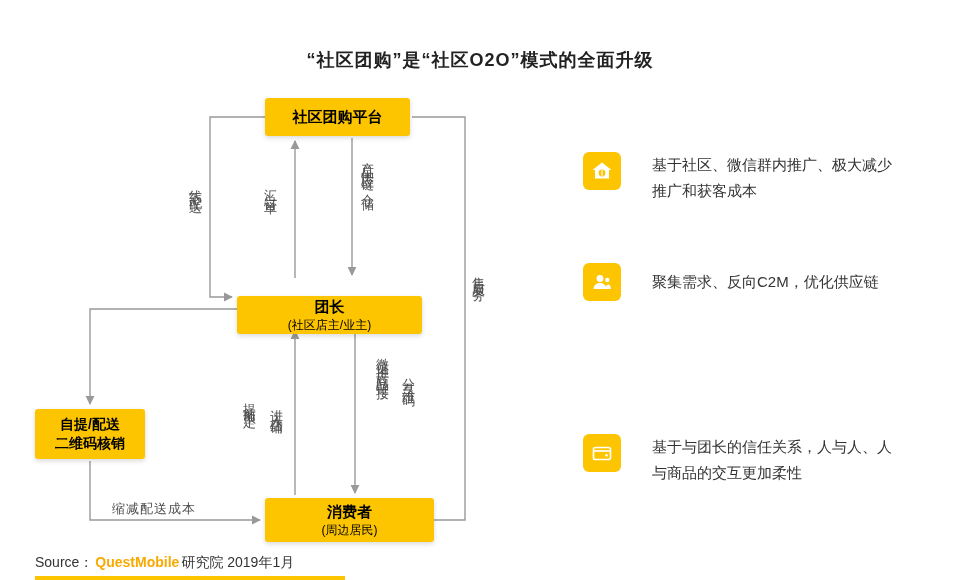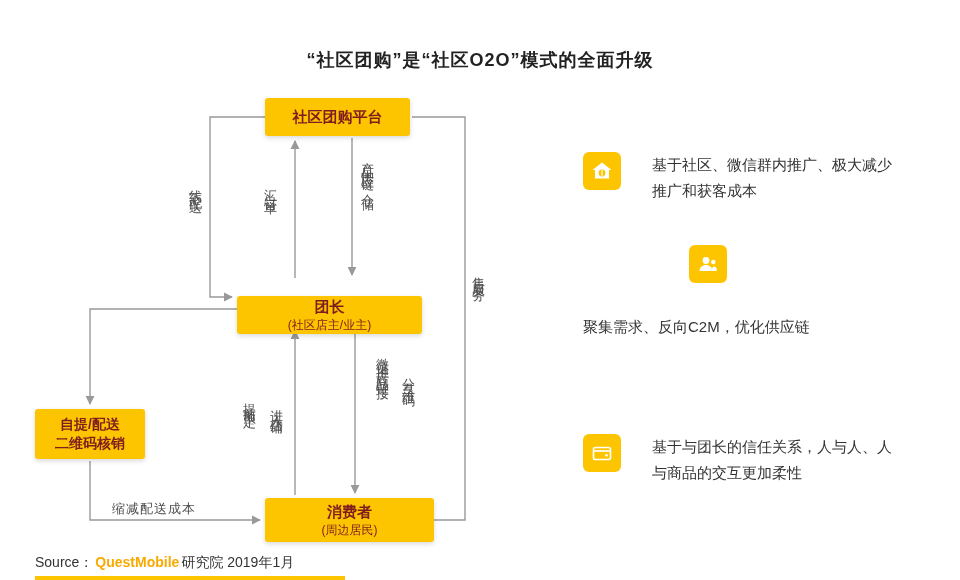--- a/index.html
+++ b/index.html
@@ -2,21 +2,21 @@
 <html style="--accent: #FDC500; --line: #999999; --brand_text: #F9A900; --text_dark: #333333;"><head>
 <meta charset="utf-8">
 <style>
   html,body{margin:0;padding:0;background:#fff;}
   .canvas{position:relative;width:960px;height:580px;background:#ffffff;overflow:hidden;
           font-family:"Liberation Sans","DejaVu Sans",sans-serif;margin-top:16px;}
   .title{position:absolute;top:32px;left:0;width:100%;text-align:center;margin:0;
          font-size:18px;font-weight:bold;color:#222;letter-spacing:1px;}
   svg.arrows{position:absolute;left:0;top:0;pointer-events:none;}
   svg.arrows path{stroke:var(--line,#999999);stroke-width:1.4;fill:none;}
-  .node{position:absolute;background:var(--accent,#FDC500);border-radius:3px;color:#7f1d1d;
+  .node{position:absolute;background:var(--accent,#FDC500);border-radius:3px;color:#000000;
         display:flex;flex-direction:column;align-items:center;justify-content:center;
         box-shadow:0 2px 5px rgba(0,0,0,.15);}
   .node .main{font-size:15px;font-weight:bold;line-height:18px;}
   .node .sub{font-size:12px;line-height:15px;margin-top:2px;}
   .node.pickup .main{font-size:14px;line-height:19px;}
   .vlabel{position:absolute;writing-mode:vertical-rl;font-size:13px;color:#4d4d4d;
           letter-spacing:4px;white-space:nowrap;}
   .hlabel{position:absolute;font-size:13px;color:#4d4d4d;letter-spacing:1px;white-space:nowrap;}
   .benefit{position:absolute;left:583px;display:flex;gap:31px;align-items:flex-start;}
   .benefit.center{align-items:center;}
@@ -84,21 +84,21 @@
     <div class="icon-box">
       <svg width="24" height="24" viewBox="0 0 24 24">
         <path d="M12 3.5 L21.5 11 H19 V19.5 H5 V11 H2.5 Z" fill="#fff"></path>
         <circle cx="12" cy="14" r="3.4" fill="#FDC500"></circle>
         <rect x="11.4" y="11.2" width="1.2" height="5.6" fill="#fff"></rect>
       </svg>
     </div>
     <div class="benefit-text">基于社区、微信群内推广、极大减少推广和获客成本</div>
   </div>
 
-  <div class="benefit center" style="top:229px;flex-direction:column;">
+  <div class="benefit center" style="top:247px;">
     <div class="icon-box">
       <svg width="24" height="24" viewBox="0 0 24 24">
         <circle cx="10" cy="8.5" r="3.4" fill="#fff"></circle>
         <path d="M3.5 19 C3.5 15.5 6.4 13 10 13 C13.6 13 16.5 15.5 16.5 19 Z" fill="#fff"></path>
         <circle cx="17.3" cy="10" r="2.2" fill="#fff"></circle>
         <path d="M15.5 19 C15.7 16.3 17 14.4 18.2 14.4 C19.8 14.4 20.8 16.4 21 19 Z" fill="#fff"></path>
       </svg>
     </div>
     <div class="benefit-text">聚集需求、反向C2M，优化供应链</div>
   </div>

